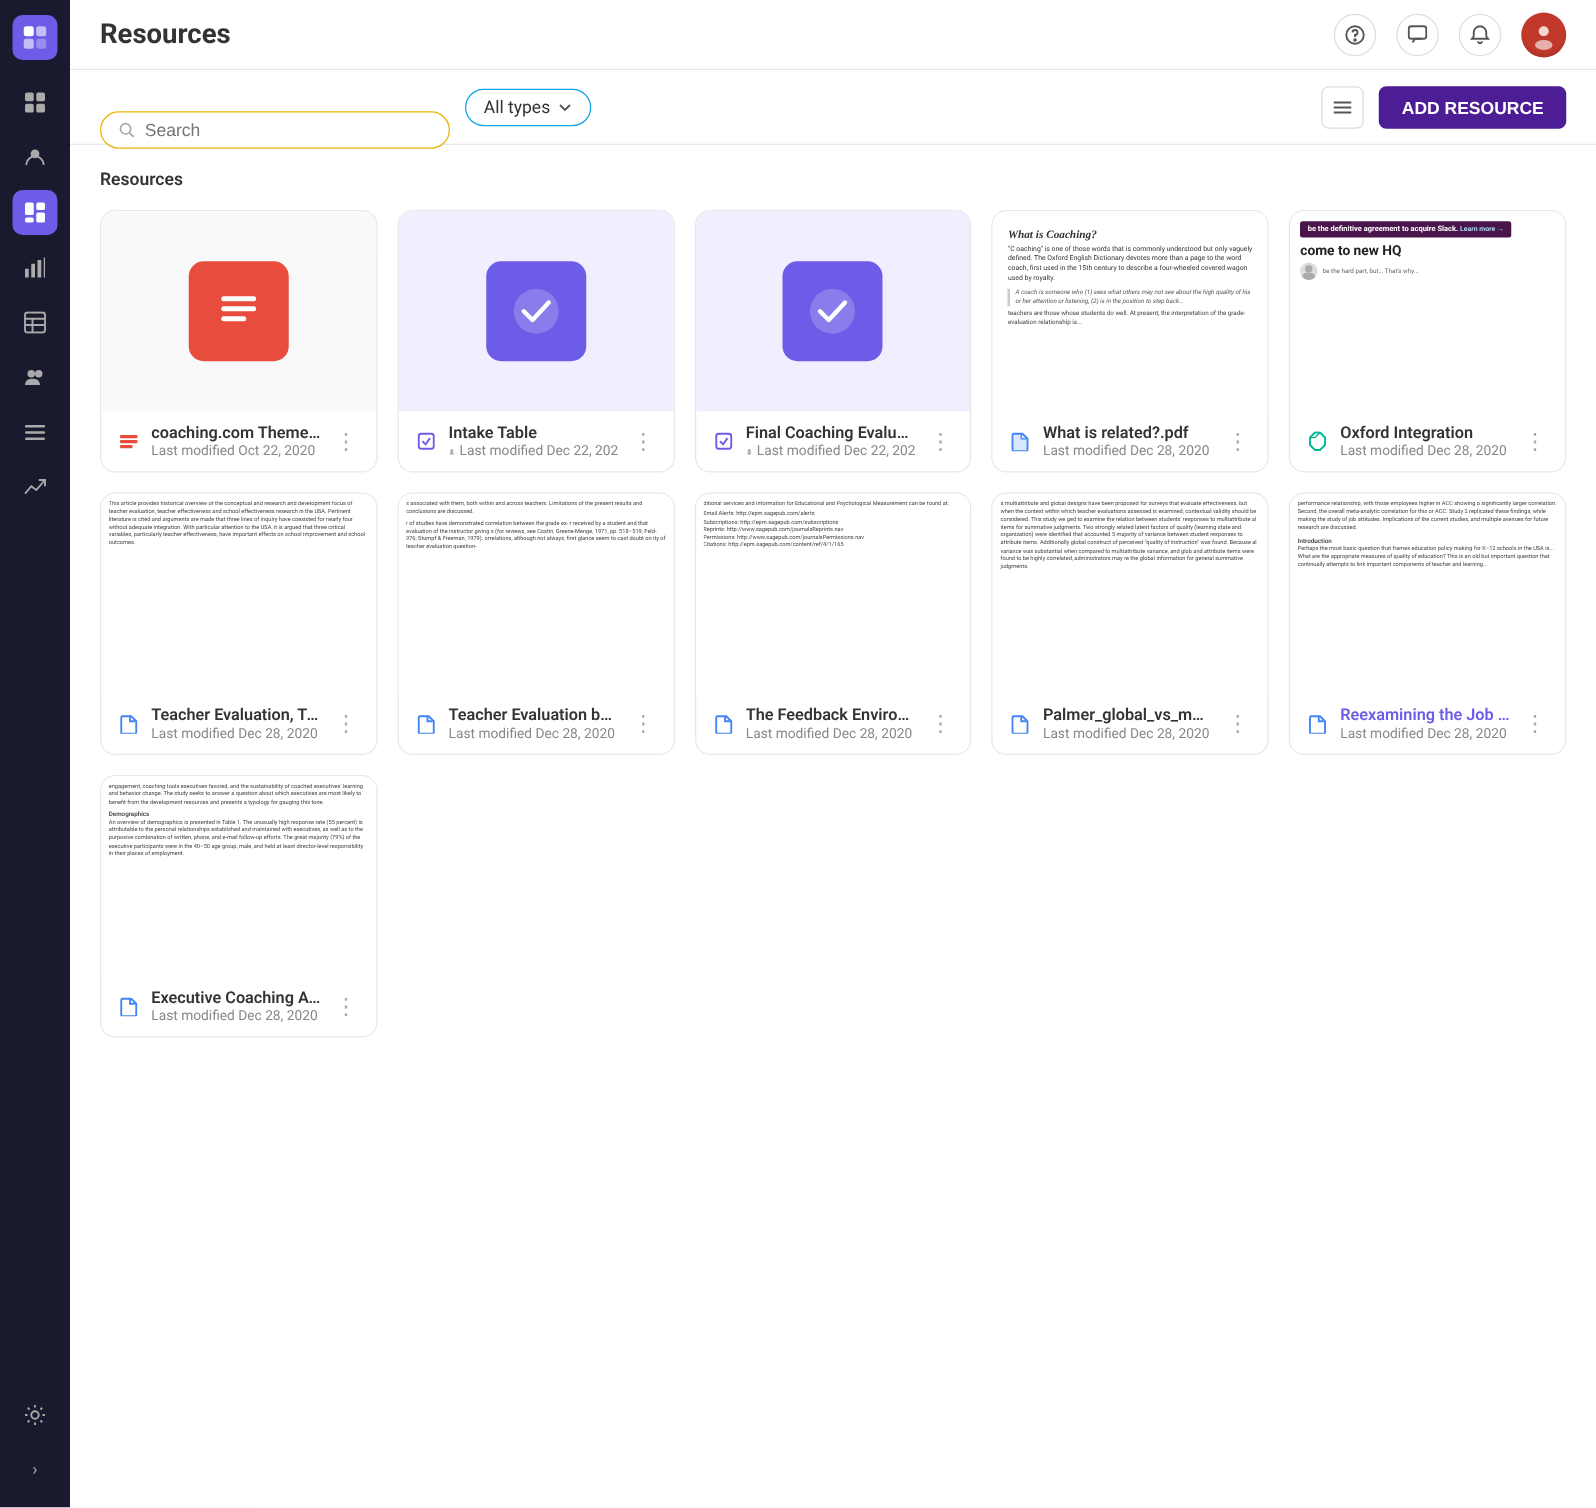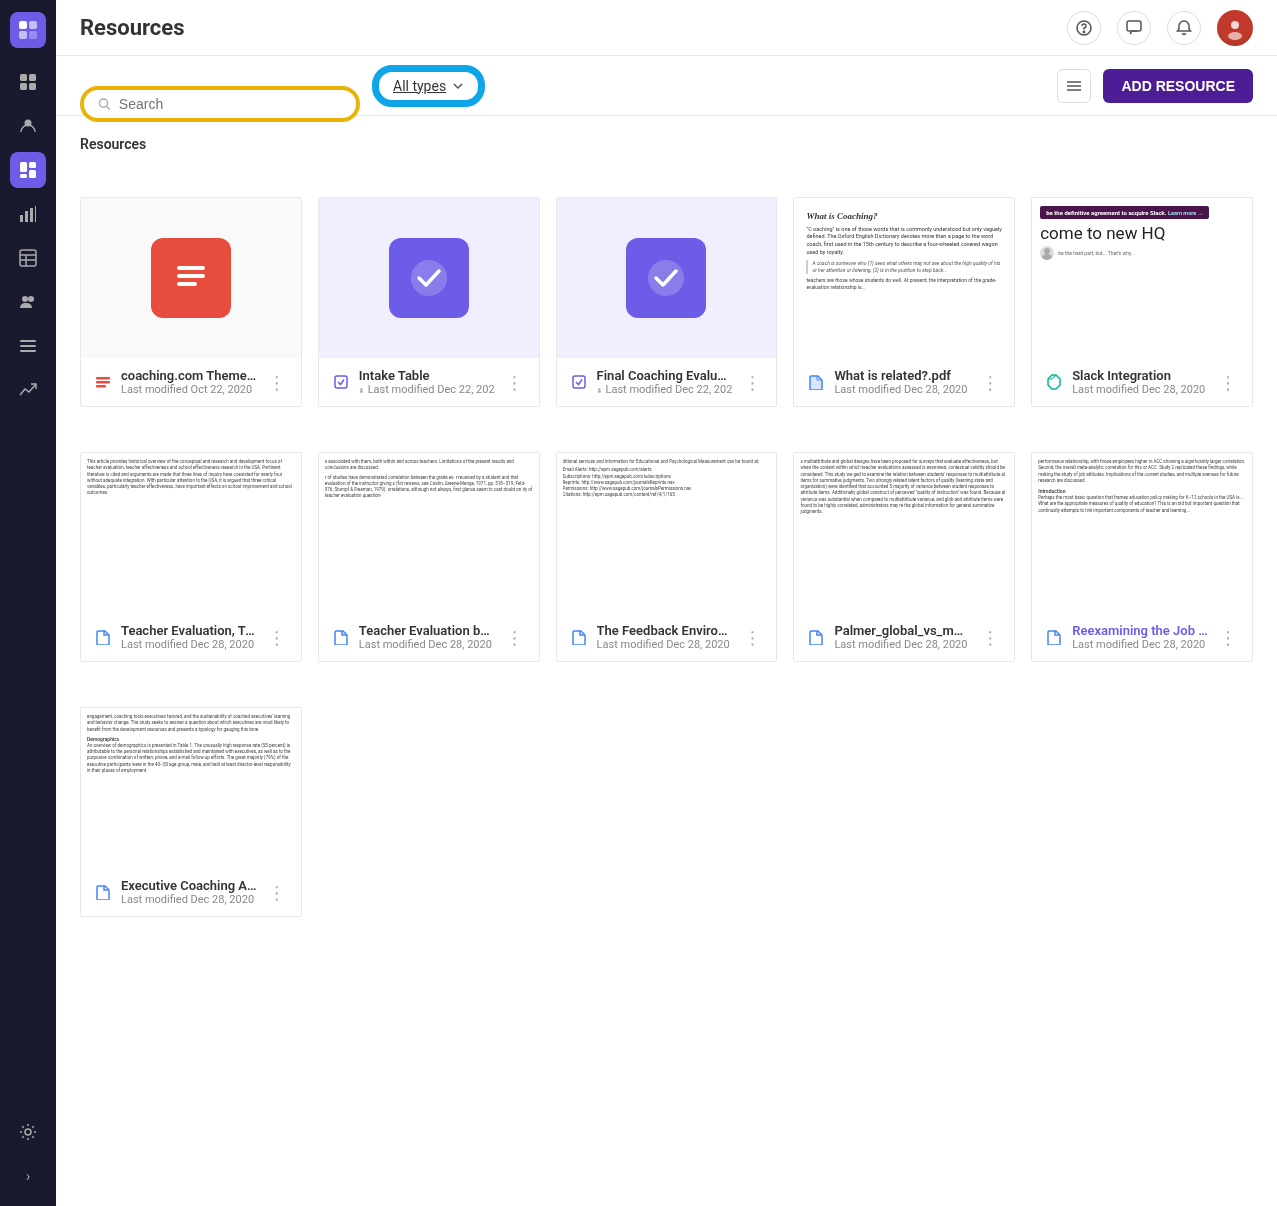--- a/index.html
+++ b/index.html
@@ -88,48 +88,47 @@
       padding: 0 24px;
       gap: 12px;
       border-bottom: 1px solid #e8e8e8;
       background: white;
       flex-shrink: 0;
     }
     .search-box {
       display: flex;
       align-items: center;
       gap: 8px;
-      border: 4px solid #eab308;
+      border: 1px solid #eab308;
       border-radius: 20px;
       padding: 6px 14px;
       background: white;
       flex: 1;
       max-width: 280px;
       margin-top: 36px;
     }
     .search-box input {
       border: none;
       outline: none;
       font-size: 14px;
       color: #333;
       background: transparent;
       width: 100%;
     }
     .filter-dropdown {
       display: flex;
       align-items: center;
       gap: 6px;
-      border: 7px solid #0ea5e9;
+      border: 1px solid #0ea5e9;
       border-radius: 20px;
       padding: 6px 14px;
       cursor: pointer;
       font-size: 14px;
       color: #333;
       background: white;
-      text-decoration: underline;
     }
     .spacer { flex: 1; }
     .list-view-btn {
       width: 34px; height: 34px;
       display: flex; align-items: center; justify-content: center;
       border: 1px solid #ddd;
       border-radius: 6px;
       cursor: pointer;
       color: #555;
       font-size: 16px;
@@ -162,25 +161,24 @@
     
     .resource-grid {
       display: grid;
       grid-template-columns: repeat(5, 1fr);
       gap: 16px;
     }
 
     .resource-card {
       background: white;
       border: 1px solid #e8e8e8;
-      border-radius: 2px;
+      border-radius: 12px;
       overflow: hidden;
       cursor: pointer;
       position: relative;
-      margin-top: 29px;
     }
 
     .card-preview {
       height: 160px;
       background: #f9f9f9;
       overflow: hidden;
       position: relative;
       display: flex;
       align-items: center;
       justify-content: center;
@@ -508,41 +506,41 @@
           <div class="card-more">⋮</div>
         </div>
       </div>
 
       <div class="resource-card">
         <div class="card-preview" style="background:#fff; padding:0; align-items:flex-start; overflow:hidden;">
           <div style="width:100%; height:100%; overflow:hidden; font-size:5px; padding:8px;">
             <div style="background:#4a154b; color:white; padding:3px 6px; font-size:6px; font-weight:700; border-radius:2px; margin-bottom:4px; display:inline-block;">
               be the definitive agreement to acquire Slack. <span style="color:#a8d8f8; font-size:5.5px;">Learn more →</span>
             </div>
-            <div style="font-size:17px; font-weight:400; color:#222; margin-bottom:3px;">come to new HQ</div>
+            <div style="font-size:11px; font-weight:700; color:#222; margin-bottom:3px;">come to new HQ</div>
             <div style="display:flex; gap:4px; align-items:center; margin-bottom:2px;">
               <div style="width:14px; height:14px; background:#ddd; border-radius:50%; overflow:hidden; flex-shrink:0;">
                 <svg width="14" height="14" viewBox="0 0 14 14">
                     <circle cx="7" cy="5" r="3" fill="#aaa"></circle>
                     <ellipse cx="7" cy="11" rx="5" ry="3" fill="#aaa"></ellipse>
                   </svg>
               </div>
               <div style="font-size:5px; color:#666;">be the hard part, but... That's why...</div>
             </div>
           </div>
         </div>
         <div class="card-footer">
           <div class="card-icon" style="color:#00b894">
             <svg width="16" height="16" viewBox="0 0 16 16" fill="none" stroke="#00b894" stroke-width="1.5">
               <path d="M10 1H6l-4 4v6l4 4h4l4-4V5z"></path>
               <path d="M10 1L6 5H2" stroke-width="1"></path>
             </svg>
           </div>
           <div class="card-info">
-            <div class="card-name">Slack Integration</div>
+            <div class="card-name">Oxford Integration</div>
             <div class="card-meta">Last modified Dec 28, 2020</div>
           </div>
           <div class="card-more">⋮</div>
         </div>
       </div>
 
       <div class="resource-card">
         <div class="card-preview" style="background:#fff; padding:6px; align-items:flex-start;">
           <div style="width:100%; height:100%; overflow:hidden; font-size:4.5px; line-height:1.4; color:#444;">
             <p>This article provides historical overview of the conceptual and research and development focus of teacher evaluation, teacher effectiveness and school effectiveness research in the USA. Pertinent literature is cited and arguments are made that three lines of inquiry have coexisted for nearly four without adequate integration. With particular attention to the USA, it is argued that three critical variables, particularly teacher effectiveness, have important effects on school improvement and school outcomes.</p>

